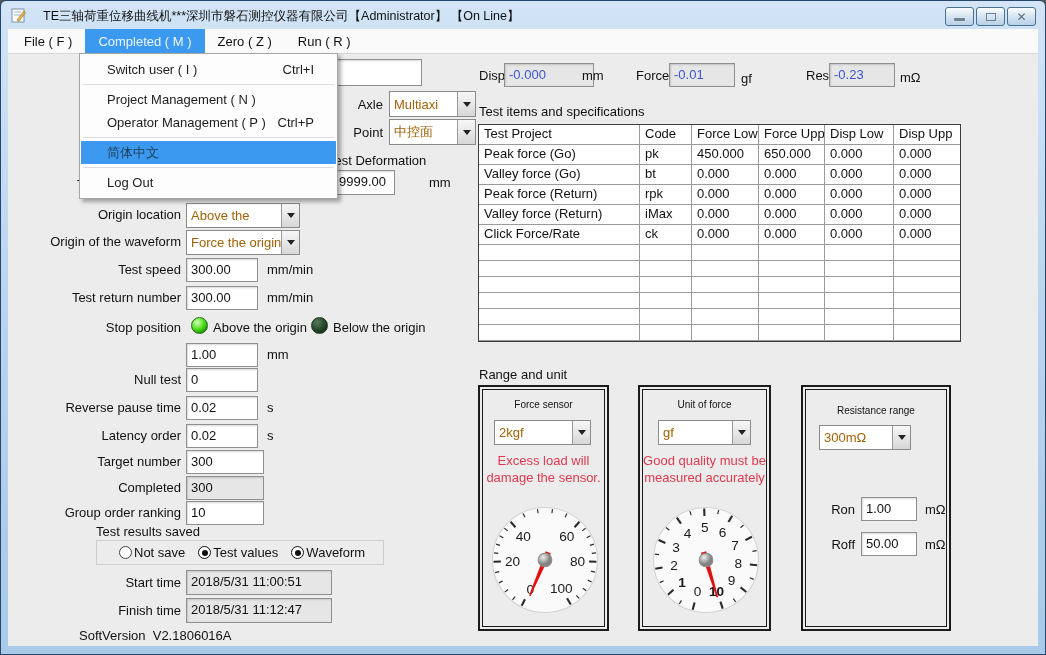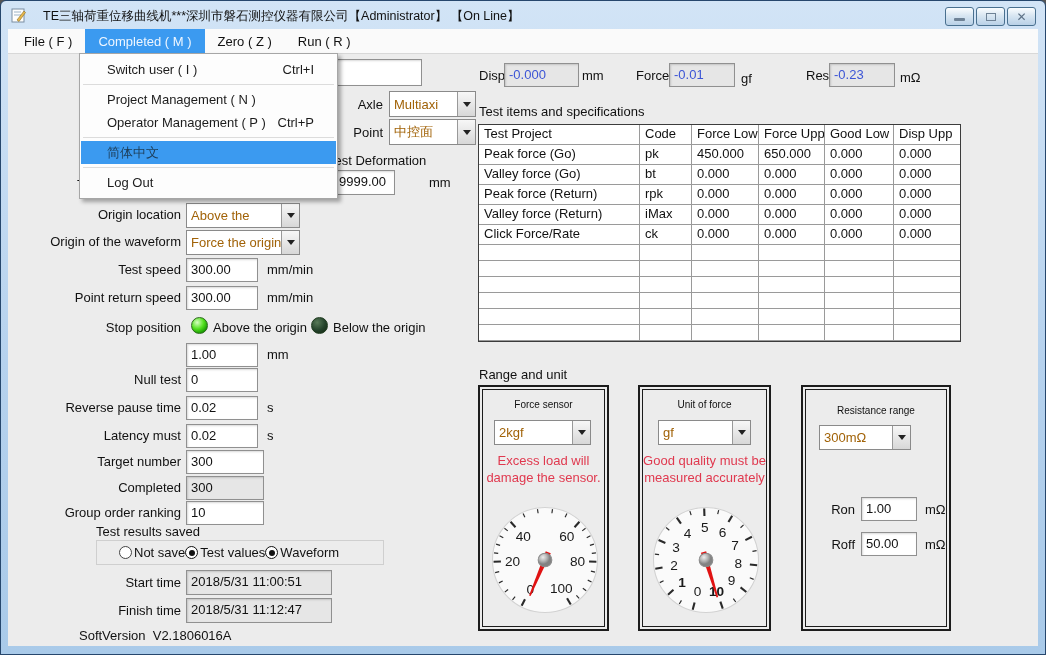--- a/index.html
+++ b/index.html
@@ -47,21 +47,21 @@
     background:linear-gradient(#f7f7f7,#d7d7d7);display:flex;align-items:center;justify-content:center;}
   .tri{width:0;height:0;border-left:4px solid transparent;border-right:4px solid transparent;border-top:5px solid #222;}
   .led{width:17px;height:17px;border-radius:50%;position:absolute;box-sizing:border-box;}
   .led.on{background:radial-gradient(circle at 35% 30%,#d6ffc0,#52e01e 45%,#149400 80%,#0c6d00);border:1px solid #2a6a1a;}
   .led.off{background:radial-gradient(circle at 35% 30%,#587a58,#23422a 55%,#12260f);border:1px solid #1e3a1e;}
   .radio{width:13px;height:13px;border-radius:50%;border:1px solid #444;background:#fff;
     display:inline-block;position:relative;box-sizing:border-box;flex:none;}
   .radio.checked{border:1.5px solid #111;}
   .radio.checked::after{content:'';position:absolute;inset:2.5px;background:#111;border-radius:50%;}
   .radio-frame{position:absolute;left:95px;top:539px;width:288px;height:25px;border:1px solid #cfcfcf;
-    display:flex;align-items:center;padding-left:22px;box-sizing:border-box;background:#ececec;}
+    display:flex;align-items:center;padding-left:22px;box-sizing:border-box;gap:13px;background:#ececec;}
   .ritem{display:flex;align-items:center;gap:2px;font-size:13px;color:#111;white-space:nowrap;}
   
   #spec-table{position:absolute;left:477px;top:123px;width:481px;background:#fff;
     border:1px solid #3c3c3c;display:grid;
     grid-template-columns:161px 52px 67px 66px 69px 66px;
     grid-template-rows:20px repeat(5,20px) repeat(6,16px);}
   .tc{border-right:1px solid #9a9a9a;border-bottom:1px solid #9a9a9a;font-size:13px;color:#111;
     padding:1px 0 0 5px;overflow:hidden;white-space:nowrap;background:#fff;box-sizing:border-box;}
   .tc:nth-child(6n){border-right:none;}
   
@@ -119,36 +119,36 @@
     <span class="val">中控面</span>
     <span class="btn">
         <i class="tri"></i>
       </span>
   </div>
   <span class="lbl" style="left:327px;top:152px;">Test Deformation</span>
   <div class="tbox" style="left:333px;top:169px;width:61px;height:25px;">9999.00</div>
   <span class="lbl" style="left:428px;top:174px;">mm</span>
 
   <span class="lbl" style="left:478px;top:67px;">Disp</span>
-  <div class="tbox ro blue" style="left:503px;top:62px;width:75px;height:24px;">-0.000</div>
+  <div class="tbox ro blue" style="left:503px;top:62px;width:90px;height:24px;">-0.000</div>
   <span class="lbl" style="left:581px;top:67px;">mm</span>
   <span class="lbl" style="left:635px;top:67px;">Force</span>
   <div class="tbox ro blue" style="left:668px;top:62px;width:66px;height:24px;">-0.01</div>
   <span class="lbl" style="left:740px;top:70px;">gf</span>
   <span class="lbl" style="left:805px;top:67px;text-align:right;">Res</span>
   <div class="tbox ro blue" style="left:828px;top:62px;width:66px;height:24px;">-0.23</div>
   <span class="lbl" style="left:899px;top:69px;">mΩ</span>
 
   <span class="lbl" style="left:478px;top:103px;">Test items and specifications</span>
   <div id="spec-table">
       <div class="tc">Test Project</div>
       <div class="tc">Code</div>
       <div class="tc">Force Low</div>
       <div class="tc">Force Upp</div>
-      <div class="tc">Good Low</div>
+      <div class="tc">Disp Low</div>
       <div class="tc">Disp Upp</div>
       <div class="tc">Peak force (Go)</div>
       <div class="tc">pk</div>
       <div class="tc">450.000</div>
       <div class="tc">650.000</div>
       <div class="tc">0.000</div>
       <div class="tc">0.000</div>
       <div class="tc">Valley force (Go)</div>
       <div class="tc">bt</div>
       <div class="tc">0.000</div>
@@ -225,36 +225,36 @@
       <span class="lbl rlbl" style="top: 233px;">Origin of the waveform</span>
       <div class="combo" style="left: 185px; top: 229px; width: 114px; height: 25px;">
         <span class="val">Force the origin</span>
         <span class="btn">
           <i class="tri"></i>
         </span>
       </div>
       <span class="lbl rlbl" style="top: 261px;">Test speed</span>
       <div class="tbox" style="left: 185px; top: 257px; width: 72px; height: 24px;">300.00</div>
       <span class="lbl" style="left: 266px; top: 261px;">mm/min</span>
-      <span class="lbl rlbl" style="top: 289px;">Point return speed</span>
+      <span class="lbl rlbl" style="top: 289px;">Test return number</span>
       <div class="tbox" style="left: 185px; top: 285px; width: 72px; height: 24px;">300.00</div>
       <span class="lbl" style="left: 266px; top: 289px;">mm/min</span>
       <span class="lbl rlbl" style="top: 319px;">Stop position</span>
       <div class="led on" style="left: 190px; top: 316px;"></div>
       <span class="lbl" style="left: 212px; top: 319px;">Above the origin</span>
       <div class="led off" style="left: 310px; top: 316px;"></div>
       <span class="lbl" style="left: 332px; top: 319px;">Below the origin</span>
       <div class="tbox" style="left: 185px; top: 342px; width: 72px; height: 24px;">1.00</div>
       <span class="lbl" style="left: 266px; top: 346px;">mm</span>
       <span class="lbl rlbl" style="top: 371px;">Null test</span>
       <div class="tbox" style="left: 185px; top: 367px; width: 72px; height: 24px;">0</div>
       <span class="lbl rlbl" style="top: 399px;">Reverse pause time</span>
       <div class="tbox" style="left: 185px; top: 395px; width: 72px; height: 24px;">0.02</div>
       <span class="lbl" style="left: 266px; top: 399px;">s</span>
-      <span class="lbl rlbl" style="top: 427px;">Latency must</span>
+      <span class="lbl rlbl" style="top: 427px;">Latency order</span>
       <div class="tbox" style="left: 185px; top: 423px; width: 72px; height: 24px;">0.02</div>
       <span class="lbl" style="left: 266px; top: 427px;">s</span>
       <span class="lbl rlbl" style="top: 453px;">Target number</span>
       <div class="tbox" style="left: 185px; top: 449px; width: 78px; height: 24px;">300</div>
       <span class="lbl rlbl" style="top: 479px;">Completed</span>
       <div class="tbox ro" style="left: 185px; top: 475px; width: 78px; height: 24px;">300</div>
       <span class="lbl rlbl" style="top: 504px;">Group order ranking</span>
       <div class="tbox" style="left: 185px; top: 500px; width: 78px; height: 24px;">10</div>
     </div>
 

